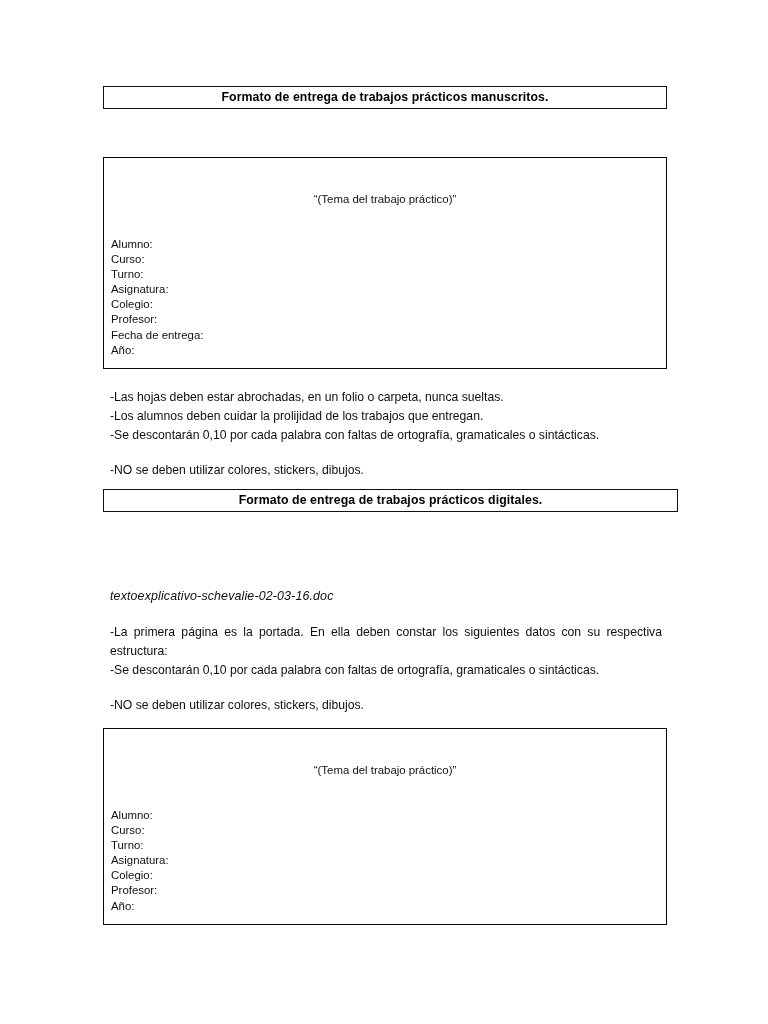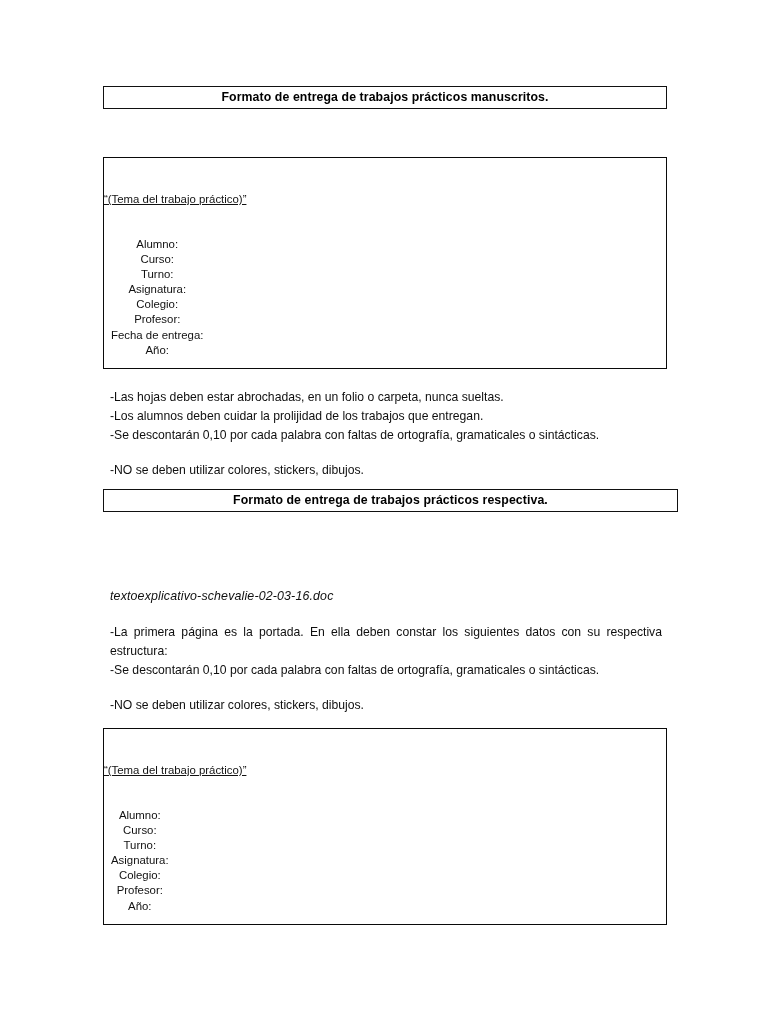--- a/index.html
+++ b/index.html
@@ -68,31 +68,30 @@
   .form-box {
     position: absolute;
     border: 1.4px solid #0a0a0a;
     background: #ffffff;
     box-sizing: border-box;
   }
   .form-box .tema {
     position: absolute;
     left: 0;
     right: 0;
+    text-align: center;
     font-size: 11.4px;
     color: #111111;
     line-height: 1.2;
-    text-decoration: underline;
   }
   .form-box .fields {
     position: absolute;
     font-size: 11.4px;
     line-height: 15.1px;
     color: #111111;
-    text-align: center;
   }
   .form-box .fields .field-line {
     white-space: nowrap;
   }
 </style>
 </head>
 <body>
 
 <div class="page">
 
@@ -114,21 +113,21 @@
       <div class="field-line">Año:</div>
     </div>
   </div>
 
   <p class="para" style="left:110px; top:407px; width:552px;">-Los alumnos deben cuidar la prolijidad de los trabajos que entregan.</p>
   <p class="para" style="left:110px; top:388px; width:552px;">-Las hojas deben estar abrochadas, en un folio o carpeta, nunca sueltas.</p>
   <p class="para justify" style="left:110px; top:426px; width:552px;">-Se descontarán 0,10 por cada palabra con faltas de ortografía, gramaticales o sintácticas.</p>
   <p class="para" style="left:110px; top:461px; width:552px;">-NO se deben utilizar colores, stickers, dibujos.</p>
 
   <div class="title-box" style="left:103px; top:489px; width:575px; height:23px;">
-    <span class="title-text">Formato de entrega de trabajos prácticos respectiva.</span>
+    <span class="title-text">Formato de entrega de trabajos prácticos digitales.</span>
   </div>
 
 
   <div class="filename" style="left:110px; top:587px;">textoexplicativo-schevalie-02-03-16.doc</div>
 
   <p class="para justify" style="left:110px; top:623px; width:552px;">-La primera página es la portada. En ella deben constar los siguientes datos con su respectiva estructura:</p>
   <p class="para justify" style="left:110px; top:661px; width:552px;">-Se descontarán 0,10 por cada palabra con faltas de ortografía, gramaticales o sintácticas.</p>
   <p class="para" style="left:110px; top:696px; width:552px;">-NO se deben utilizar colores, stickers, dibujos.</p>
 
   <div class="form-box" style="left:103px; top:728px; width:564px; height:197px;">

